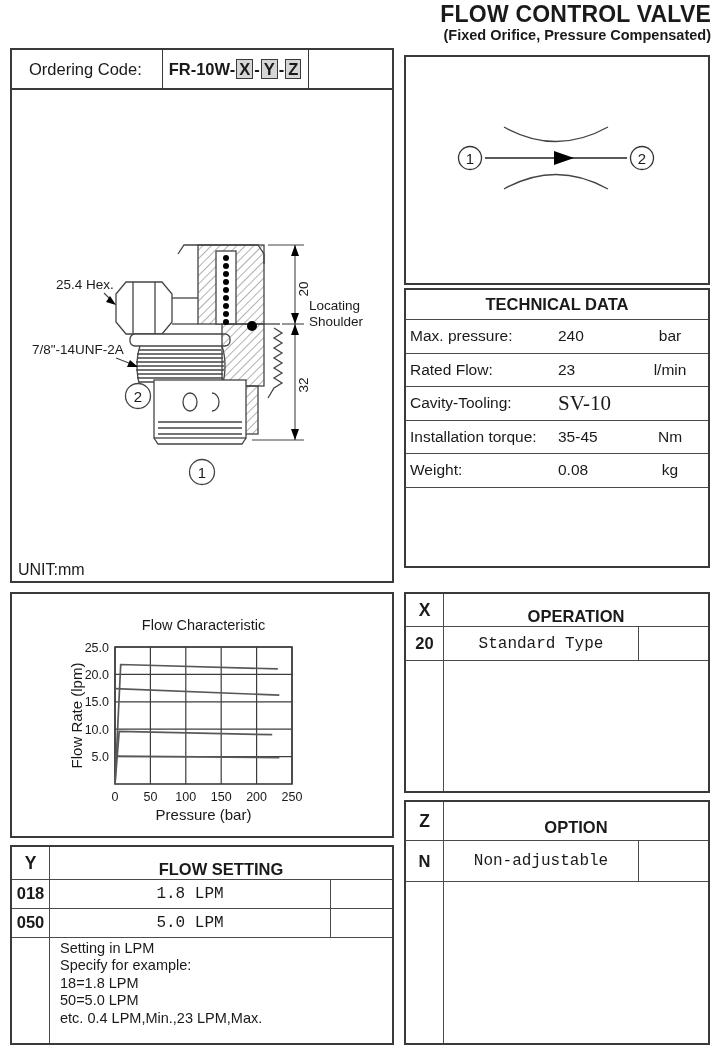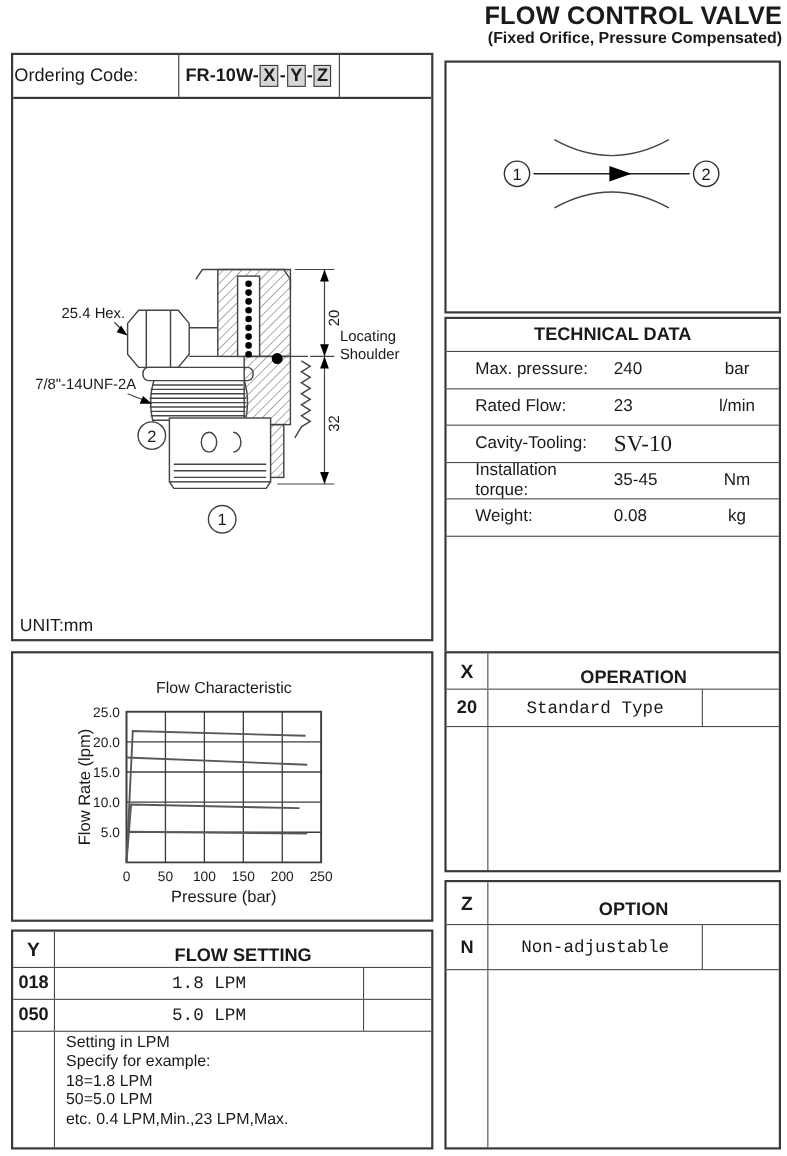--- a/index.html
+++ b/index.html
@@ -8,32 +8,32 @@
     font-family:"Liberation Sans",sans-serif;color:#1a1a1a;overflow:hidden;
   }
   .box{position:absolute;border:2px solid #3a3a3a;background:#fff;box-sizing:border-box;}
   
   .title-block{position:absolute;top:2px;right:4px;text-align:right;line-height:1.05;}
   .title-main{font-size:23px;font-weight:bold;letter-spacing:.2px;}
   .title-sub{font-size:14.5px;font-weight:bold;margin-top:2px;}
   
   .order-row{display:flex;height:38px;border-bottom:2px solid #3a3a3a;align-items:stretch;}
   .order-cell{display:flex;align-items:center;box-sizing:border-box;}
-  .oc-label{width:151px;padding-left:1px;font-size:16.5px;border-right:1.5px solid #3a3a3a;}
+  .oc-label{width:151px;padding-left:17px;font-size:16.5px;border-right:1.5px solid #3a3a3a;}
   .oc-code{width:146px;justify-content:center;font-size:16.5px;font-weight:bold;border-right:1.5px solid #3a3a3a;}
   .oc-rest{flex:1;}
   .code-var{display:inline-block;border:1.5px solid #3a3a3a;background:#d6d6d6;padding:0 2px;margin:0 1px;line-height:1.1;}
   
   .drawing-svg{position:absolute;left:0;top:38px;width:380px;height:460px;}
   .unit-note{position:absolute;left:6px;bottom:2px;font-size:16px;}
   
   .td-title{height:29px;display:flex;align-items:center;justify-content:center;
     font-size:16.5px;font-weight:bold;border-bottom:1.5px solid #4a4a4a;}
   .td-row{display:flex;height:32.5px;align-items:center;border-bottom:1.5px solid #4a4a4a;font-size:15.5px;}
-  .td-label{width:152px;padding-left:26px;box-sizing:border-box;}
+  .td-label{width:152px;padding-left:4px;box-sizing:border-box;}
   .td-value{width:80px;}
   .td-unit{width:64px;text-align:center;}
   .serif{font-family:"Liberation Serif",serif;font-size:21px;}
   
   .ct-header{display:flex;align-items:stretch;border-bottom:1.5px solid #4a4a4a;}
   .ct-corner{width:38px;display:flex;align-items:center;justify-content:center;
     font-weight:bold;font-size:17.5px;border-right:1.5px solid #4a4a4a;box-sizing:border-box;}
   .ct-title{flex:1;display:flex;align-items:center;justify-content:center;font-weight:bold;font-size:16.5px;margin-top:13px;}
   .ct-row{display:flex;align-items:stretch;border-bottom:1.5px solid #4a4a4a;}
   .ct-code{width:38px;display:flex;align-items:center;justify-content:center;
@@ -171,21 +171,21 @@
     <text x="64" y="106.5" font-size="15" fill="#1a1a1a" text-anchor="middle">1</text>
     <line x1="79" y1="101" x2="221" y2="101" stroke="#222" stroke-width="1.4"></line>
     <polygon points="168,101 148,94 148,108" fill="#000"></polygon>
     <path d="M98,70 Q150,99 202,70" stroke="#444" stroke-width="1.3" fill="none"></path>
     <path d="M98,132 Q150,103 202,132" stroke="#444" stroke-width="1.3" fill="none"></path>
     <circle cx="236" cy="101" r="11.5" stroke="#333" stroke-width="1.3" fill="none"></circle>
     <text x="236" y="106.5" font-size="15" fill="#1a1a1a" text-anchor="middle">2</text>
   </svg>
 </div>
 
-<div class="box" style="left:404px;top:288px;width:306px;height:339px;">
+<div class="box" style="left:404px;top:288px;width:306px;height:280px;">
   <div class="td-title">TECHNICAL DATA</div>
   <div class="td-row">
     <span class="td-label">Max. pressure:</span>
     <span class="td-value">240</span>
     <span class="td-unit">bar</span>
   </div>
   <div class="td-row">
     <span class="td-label">Rated Flow:</span>
     <span class="td-value">23</span>
     <span class="td-unit">l/min</span>

